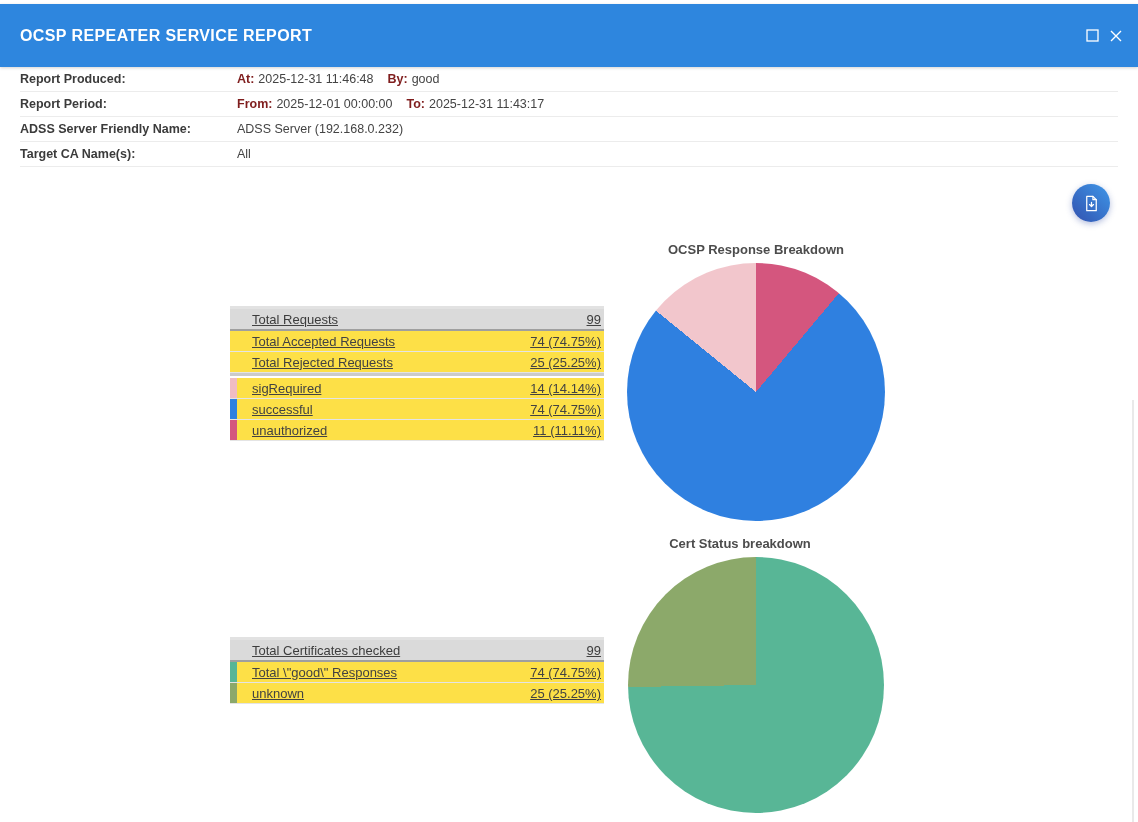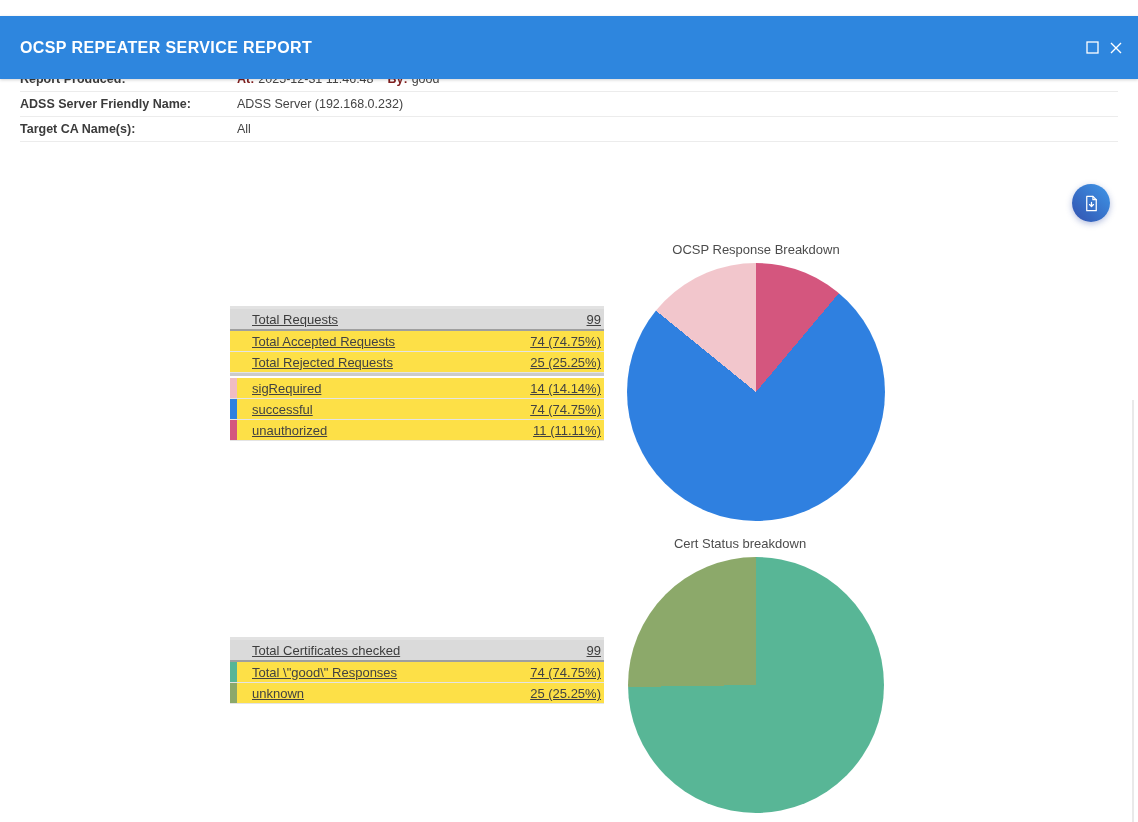--- a/index.html
+++ b/index.html
@@ -1,21 +1,21 @@
 <!DOCTYPE html>
 <html><head>
 <meta charset="utf-8">
 <style>
   * { margin:0; padding:0; box-sizing:border-box; }
   html,body { width:1138px; height:822px; background:#fff; overflow:hidden;
               font-family:"Liberation Sans", sans-serif; }
   .app { position:relative; width:1138px; height:822px; background:#fff; }
 
   
-  .appbar { position:absolute; left:0; top:16px; width:100%; height:63px; background:#2e86de;
+  .appbar { position:absolute; left:0; top:4px; width:100%; height:63px; background:#2e86de;
             display:flex; align-items:center; box-shadow:0 1px 3px rgba(0,0,0,.18); z-index:5; }
   .appbar h1 { color:#fff; font-size:16px; font-weight:700; letter-spacing:.4px; margin-left:20px; }
   .winbtns { position:absolute; right:10px; top:0; height:63px; display:flex; align-items:center; }
   .winbtn { width:24px; height:24px; background:none; border:none; cursor:pointer;
             display:flex; align-items:center; justify-content:center; }
 
   
   .meta { position:absolute; left:20px; right:20px; top:67px; font-size:12.5px; }
   .mrow { display:flex; align-items:center; height:25px; border-bottom:1px solid #ececec; color:#444; }
   .mlabel { width:217px; flex:0 0 217px; font-weight:700; color:#3b3b3b; }
@@ -36,21 +36,21 @@
   .trow { position:relative; display:flex; justify-content:space-between; align-items:center;
           height:21px; border-bottom:1px solid #e4e4e4; padding:0 3px 0 22px; background:#fde047; }
   .thead { height:22px; background:#dadada; border-bottom:2px solid #9f9f9f; color:#3c3c3c; }
   .tsep { height:5px; background:#cbcbcb; border-bottom:2px solid #fff; }
   .tval { white-space:nowrap; }
   .swatch { position:absolute; left:0; top:0; bottom:0; width:7px; }
   #t1 { left:230px; top:306px; }
   #t2 { left:230px; top:637px; }
 
   
-  .chart-title { position:absolute; text-align:center; font-size:13px; font-weight:400; color:#4c4c4c; }
+  .chart-title { position:absolute; text-align:center; font-size:13px; font-weight:700; color:#4c4c4c; }
   #ct1 { left:627px; top:242px; width:258px; }
   #ct2 { left:612px; top:536px; width:256px; }
   .pie { position:absolute; border-radius:50%; }
   #pie1 { left:627px; top:263px; width:258px; height:258px; }
   #pie2 { left:628px; top:557px; width:256px; height:256px; }
 
   
   .scrollbar { position:absolute; left:1132px; top:400px; bottom:0; width:2px; background:#e9e9e9; }
 </style>
 </head>
@@ -73,20 +73,27 @@
       </button>
     </div>
   </header>
 
   <section class="meta">
     <div class="mrow">
       <span class="mlabel">Report Produced:</span>
       <span class="mval">
         <span class="part"><b>At:</b><span>2025-12-31 11:46:48</span></span>
         <span class="part"><b>By:</b><span>good</span></span>
+      </span>
+    </div>
+    <div class="mrow">
+      <span class="mlabel">Report Period:</span>
+      <span class="mval">
+        <span class="part"><b>From:</b><span>2025-12-01 00:00:00</span></span>
+        <span class="part"><b>To:</b><span>2025-12-31 11:43:17</span></span>
       </span>
     </div>
     <div class="mrow">
       <span class="mlabel">ADSS Server Friendly Name:</span>
       <span class="mval">
         <span class="part"><b></b><span>ADSS Server (192.168.0.232)</span></span>
       </span>
     </div>
     <div class="mrow">
       <span class="mlabel">Target CA Name(s):</span>

